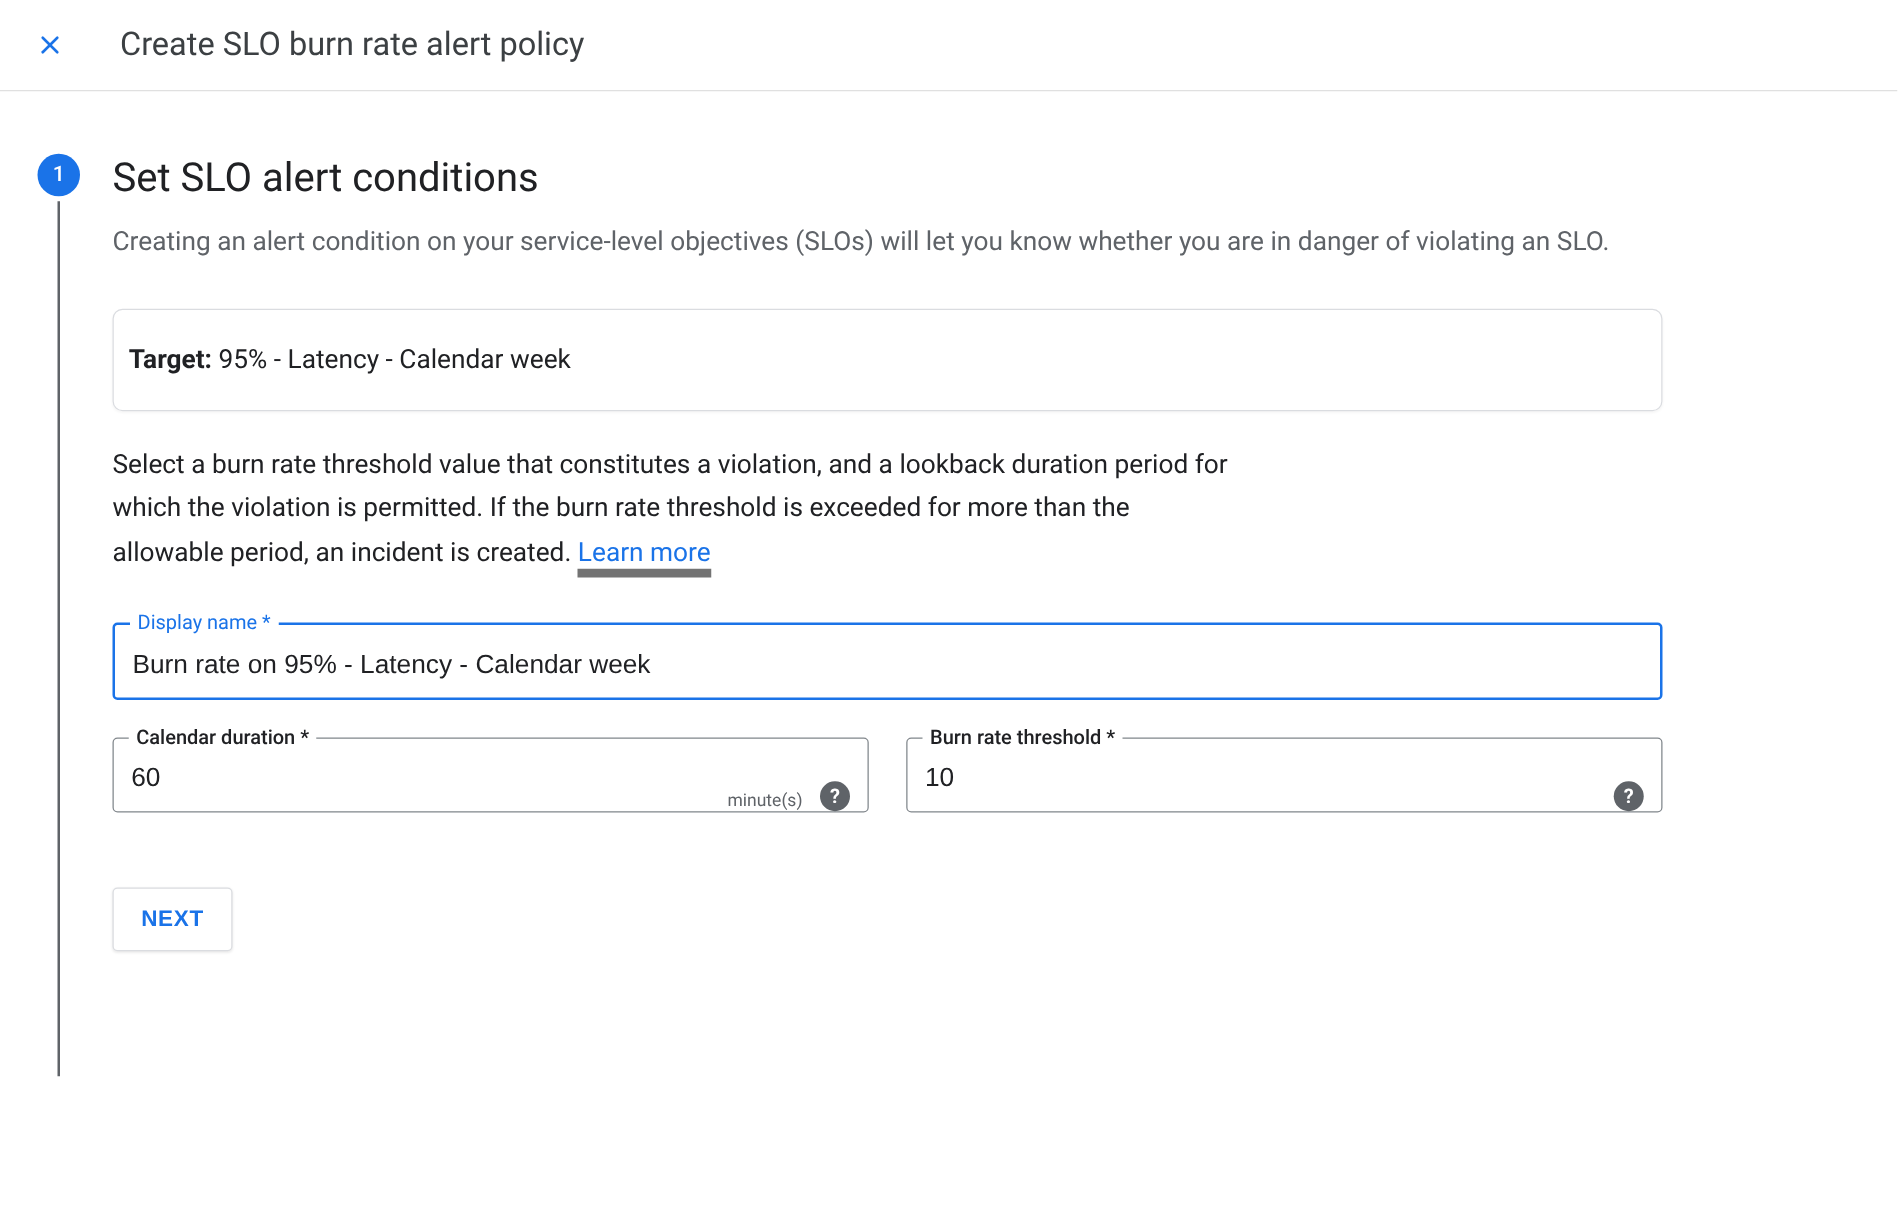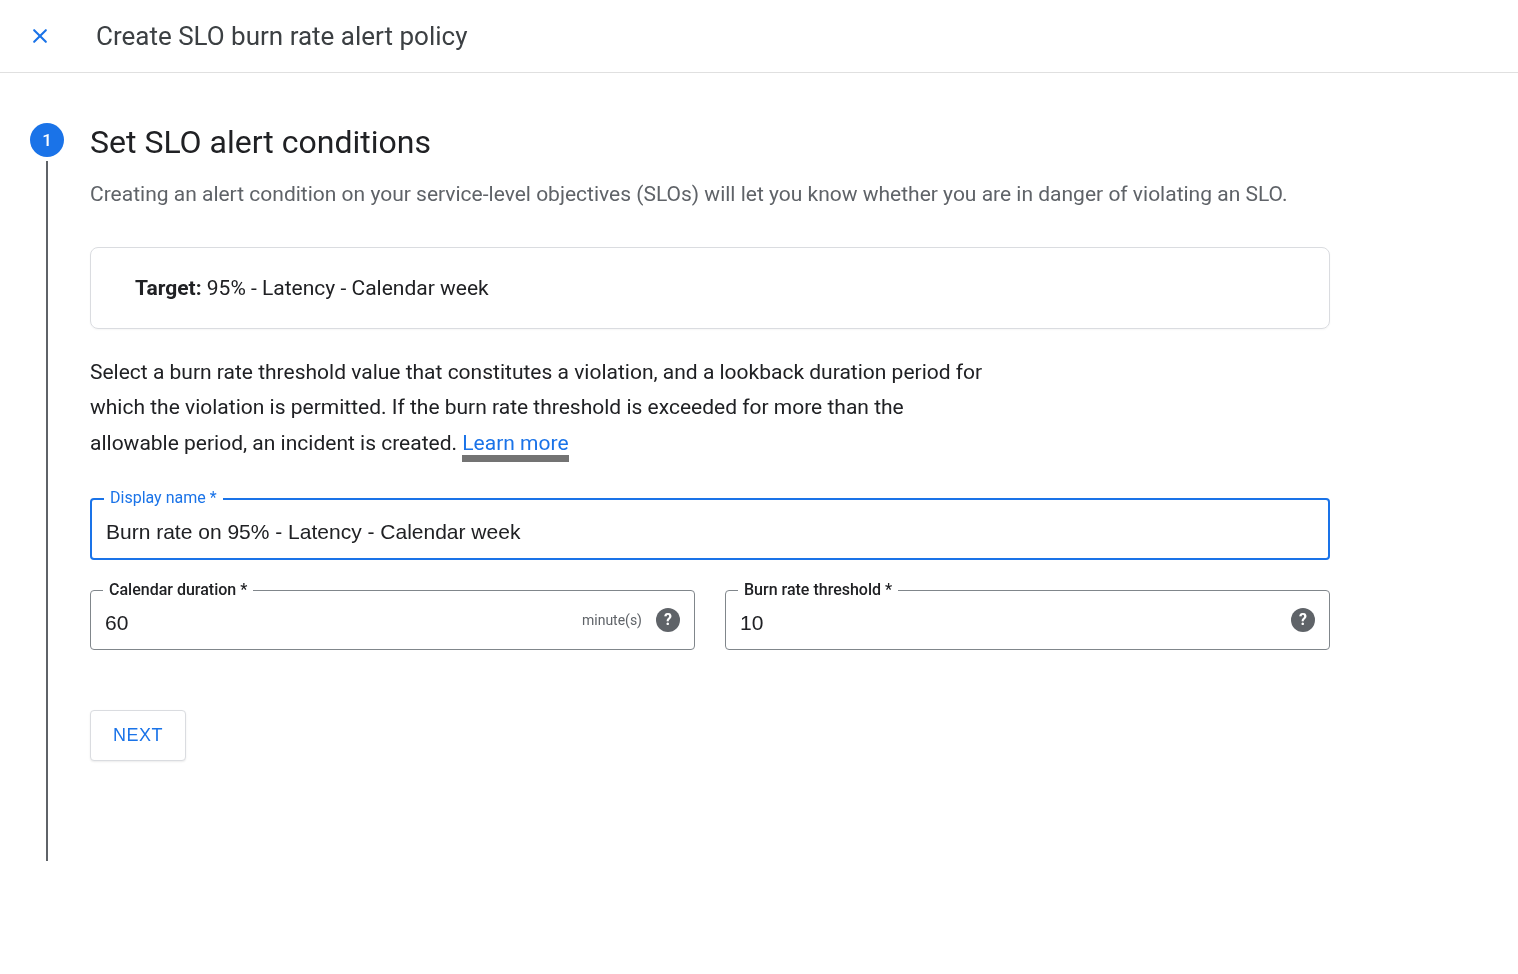--- a/index.html
+++ b/index.html
@@ -80,21 +80,21 @@
     }
     .step-description {
       font-size: 21px;
       color: #5f6368;
       line-height: 1.5;
       margin-bottom: 36px;
     }
     .target-card {
       border: 1px solid #dadce0;
       border-radius: 8px;
-      padding: 28px 44px;
+      padding: 28px 12px;
       margin-bottom: 26px;
       box-shadow: 0 1px 2px rgba(0,0,0,0.04);
     }
     .target-label {
       font-size: 21px;
       font-weight: 700;
       color: #202124;
     }
     .target-value {
       font-size: 21px;
@@ -145,21 +145,21 @@
       width: 100%;
       border: none;
       outline: none;
       padding: 20px 14px 14px 14px;
       font-size: 21px;
       color: #202124;
       background: transparent;
     }
     .field-input-wrap {
       display: flex;
-      align-items: center;
+      align-items: flex-end;
       padding-right: 14px;
     }
     .field-suffix {
       font-size: 14px;
       color: #5f6368;
       margin-right: 14px;
     }
     .help-icon {
       width: 24px;
       height: 24px;
@@ -182,21 +182,21 @@
       flex: 1;
     }
     .next-btn {
       display: inline-block;
       padding: 14px 22px;
       border: 1px solid #dadce0;
       border-radius: 4px;
       background: #fff;
       color: #1a73e8;
       font-size: 18px;
-      font-weight: 400;
+      font-weight: 700;
       letter-spacing: 0.5px;
       cursor: pointer;
       box-shadow: 0 1px 2px rgba(0,0,0,0.08);
       margin-top: 30px;
     }
   </style>
 </head>
 <body>
 
 <div class="header">

